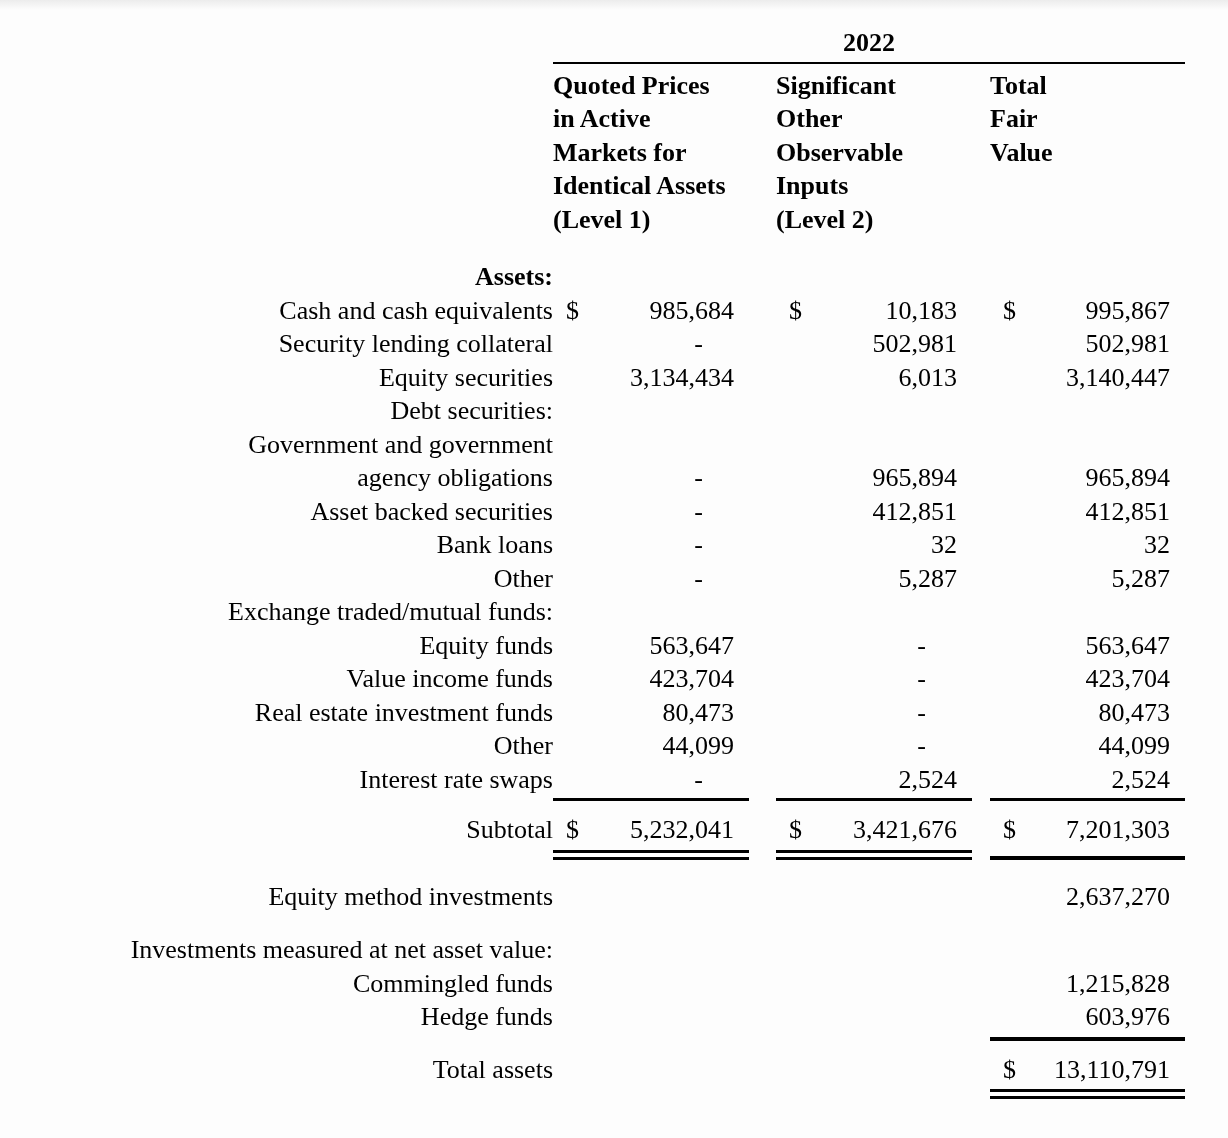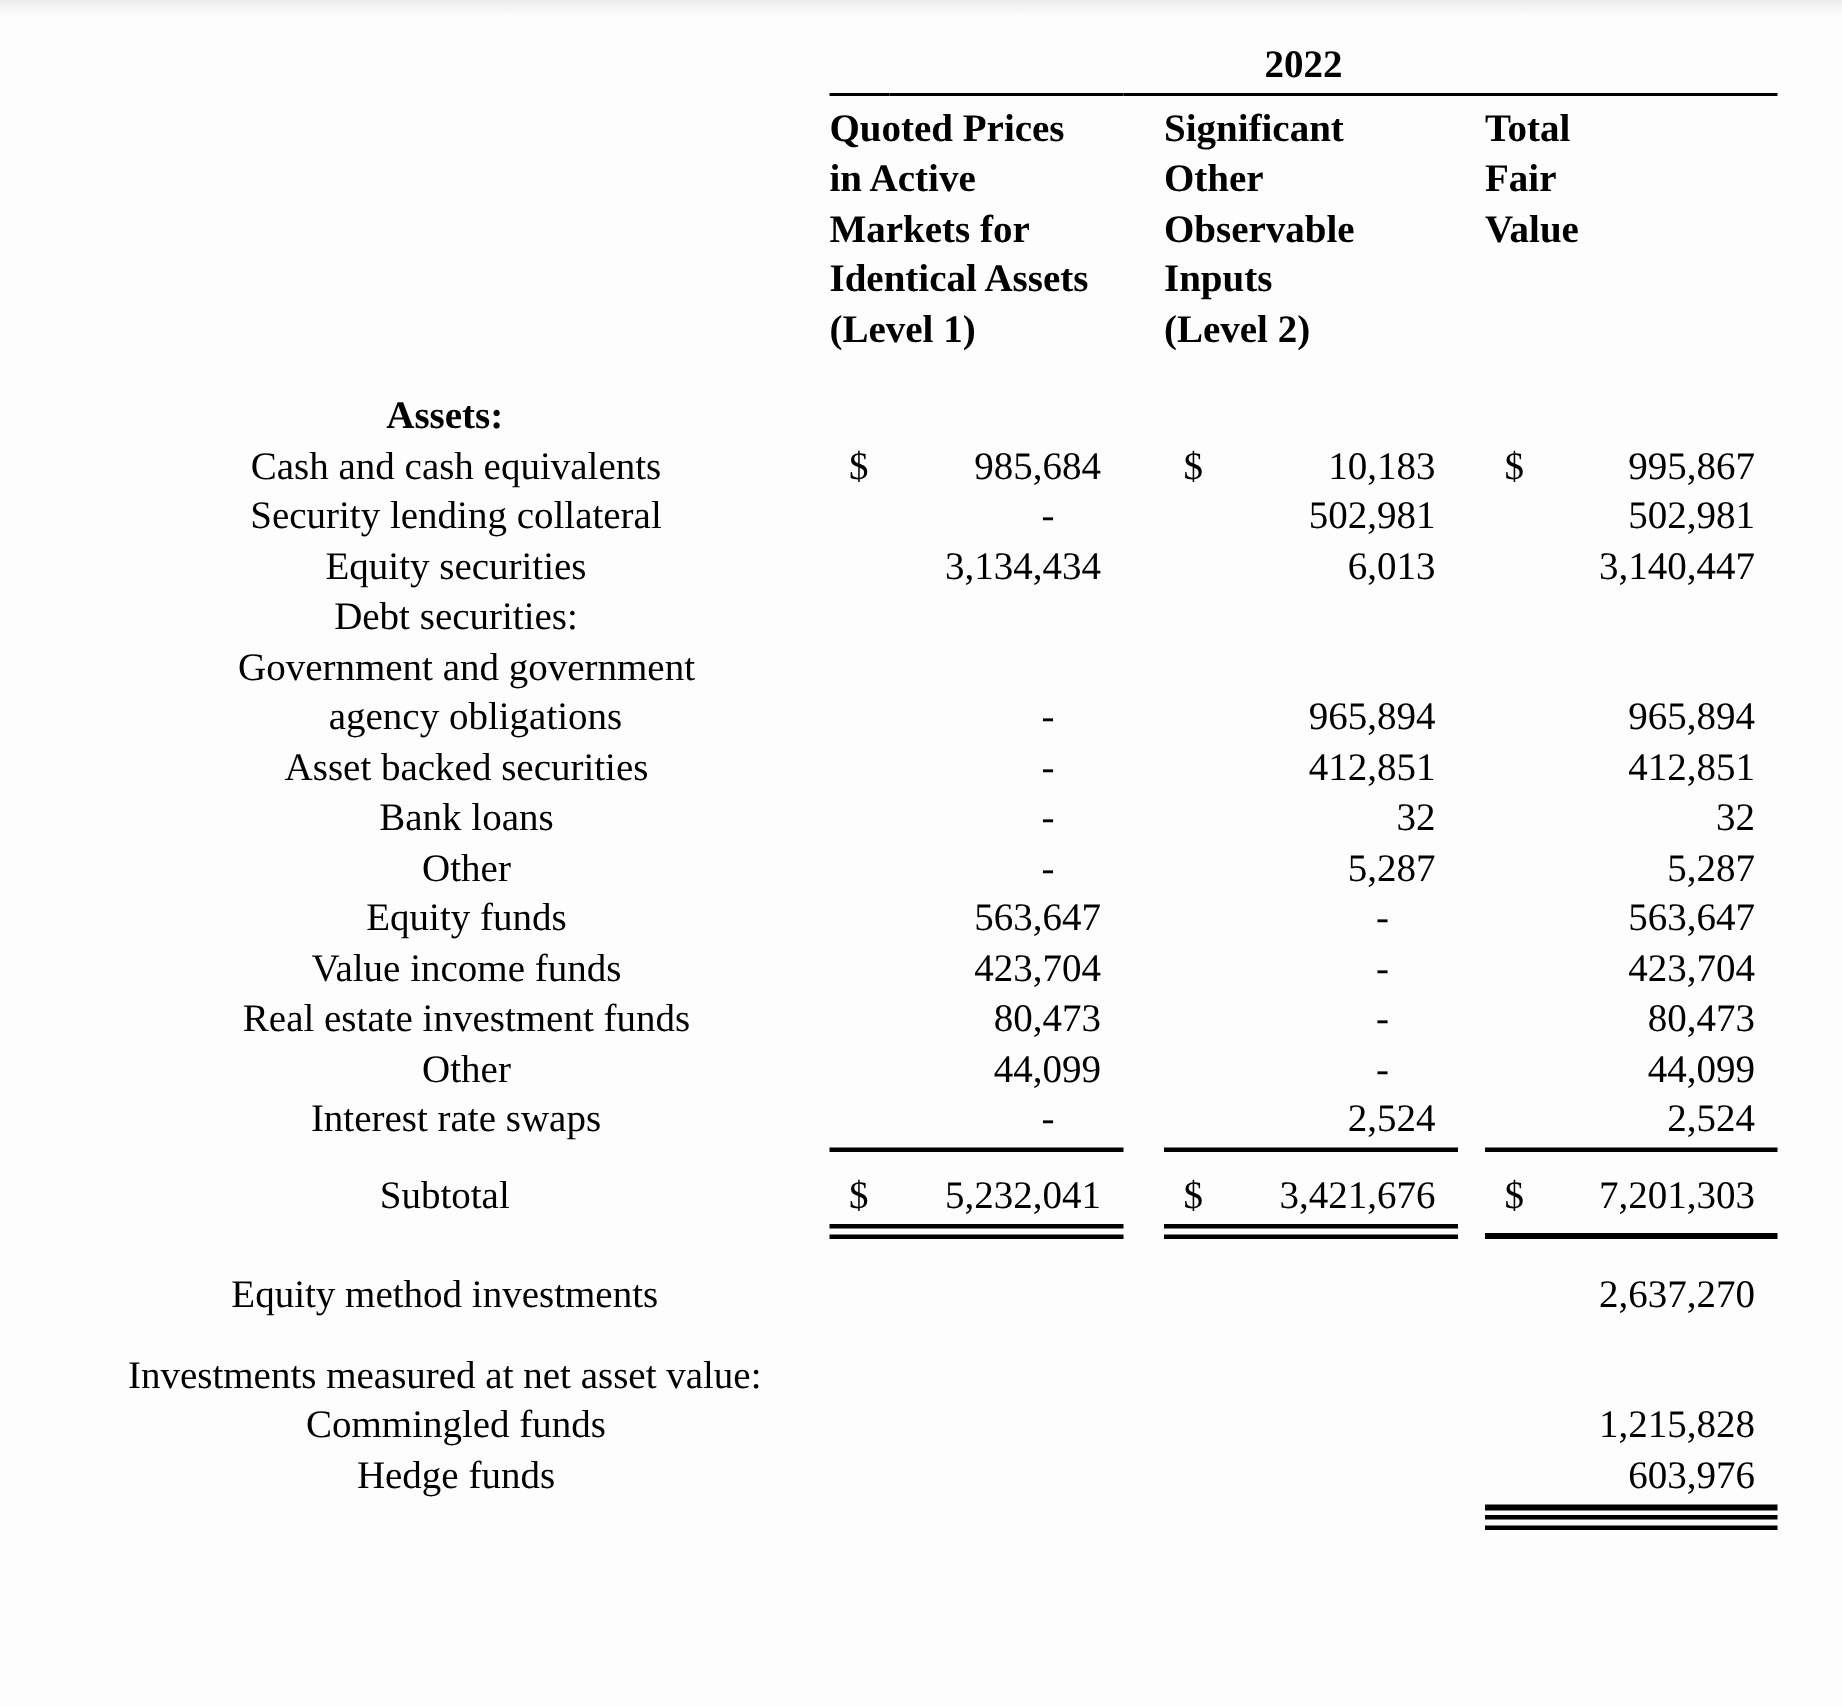--- a/index.html
+++ b/index.html
@@ -35,21 +35,21 @@
 
   td.year {
     text-align: center; font-weight: bold;
     border-bottom: 2.5px solid #000;
     padding-top: 8px; padding-bottom: 2px;
   }
   td.colhead {
     text-align: left; font-weight: bold; vertical-align: top;
     padding-top: 5px;
   }
-  td.lbl { text-align: center; }
+  td.lbl { text-align: right; }
   .bold { font-weight: bold; }
   .ind1 { padding-left: 15px; }
   .ind2 { padding-left: 29px; }
   .ind2b { padding-left: 41px; }
   .indT { padding-left: 75px; }
   td.d { text-align: left; padding-left: 13px; }
   td.n { text-align: right; padding-right: 15px; }
   td.n.dash { padding-right: 46px; }
 
   tr.spacer td { height: 24px; }
@@ -219,20 +219,31 @@
     <td class="d"></td>
     <td class="n dash">-</td>
     <td></td>
     <td class="d"></td>
     <td class="n">5,287</td>
     <td></td>
     <td class="d"></td>
     <td class="n">5,287</td>
   </tr>
 
+  <tr>
+    <td class="lbl ind1">Exchange traded/mutual funds:</td>
+    <td class="d"></td>
+        <td class="n"></td>
+    <td></td>
+    <td class="d"></td>
+        <td class="n"></td>
+    <td></td>
+    <td class="d"></td>
+        <td class="n"></td>
+  </tr>
 
   <tr>
     <td class="lbl ind2">Equity funds</td>
     <td class="d"></td>
     <td class="n">563,647</td>
     <td></td>
     <td class="d"></td>
     <td class="n dash">-</td>
     <td></td>
     <td class="d"></td>
@@ -381,20 +392,31 @@
     <td></td>
     <td colspan="2"></td>
     <td></td>
     <td colspan="2"></td>
     <td></td>
     <td colspan="2">
           <div class="r-thick"></div>
         </td>
   </tr>
 
+  <tr class="tot">
+    <td class="lbl indT">Total assets</td>
+    <td class="d"></td>
+        <td class="n"></td>
+    <td></td>
+    <td class="d"></td>
+        <td class="n"></td>
+    <td></td>
+    <td class="d">$</td>
+    <td class="n">13,110,791</td>
+  </tr>
 
   <tr>
     <td></td>
     <td colspan="2"></td>
     <td></td>
     <td colspan="2"></td>
     <td></td>
     <td colspan="2">
           <div class="r-double"></div>
         </td>

